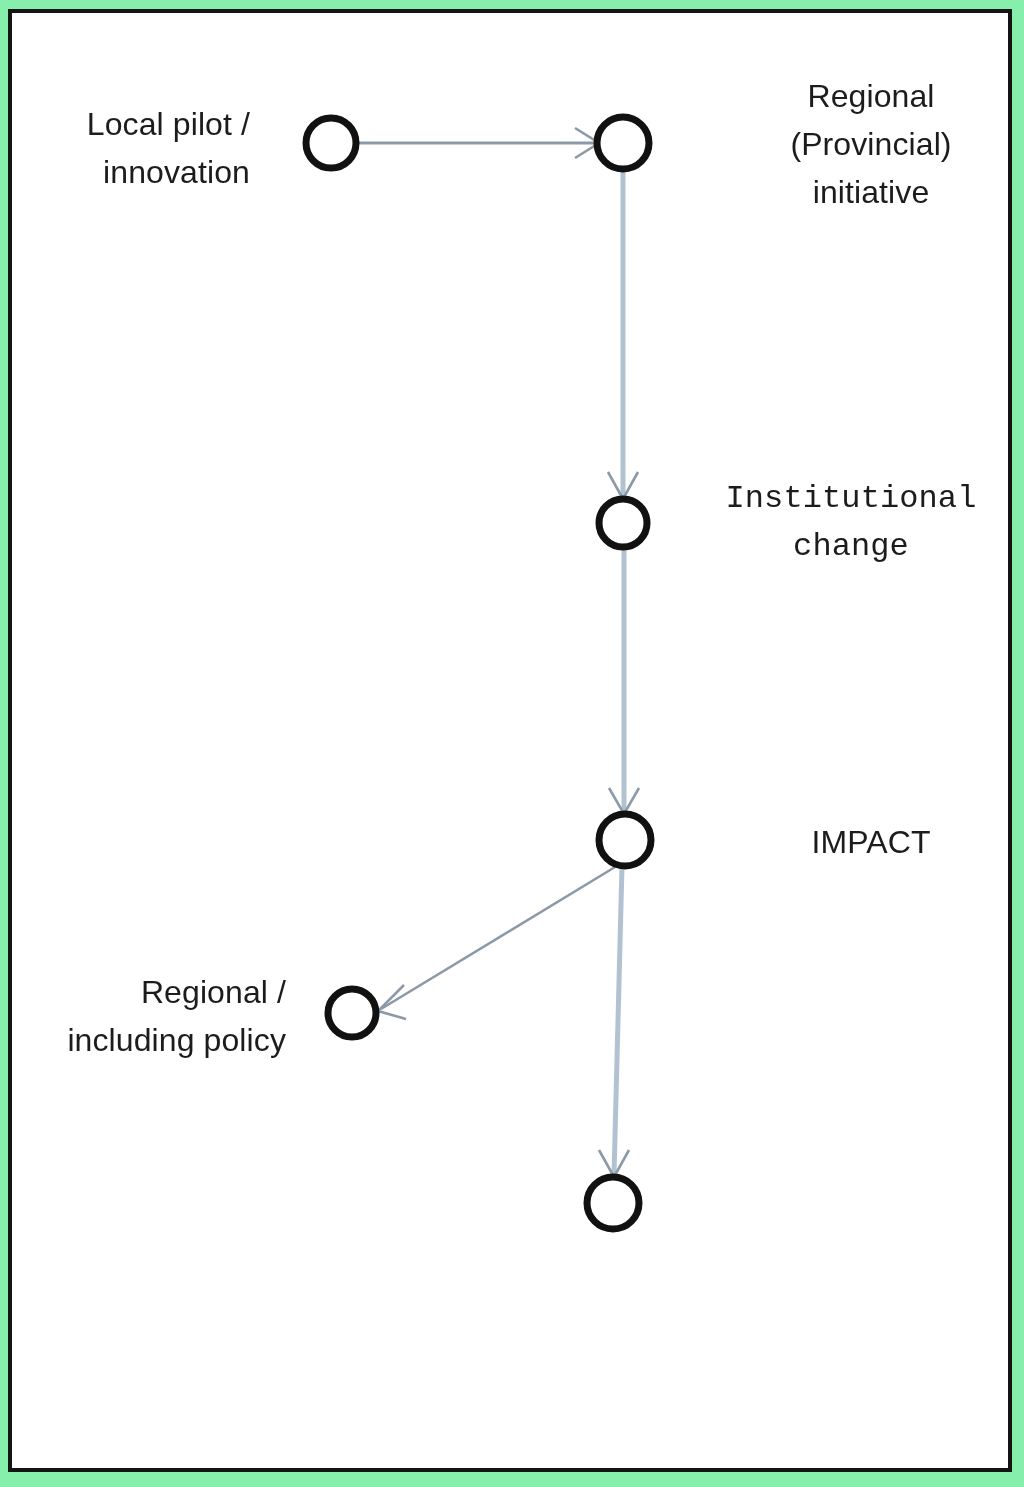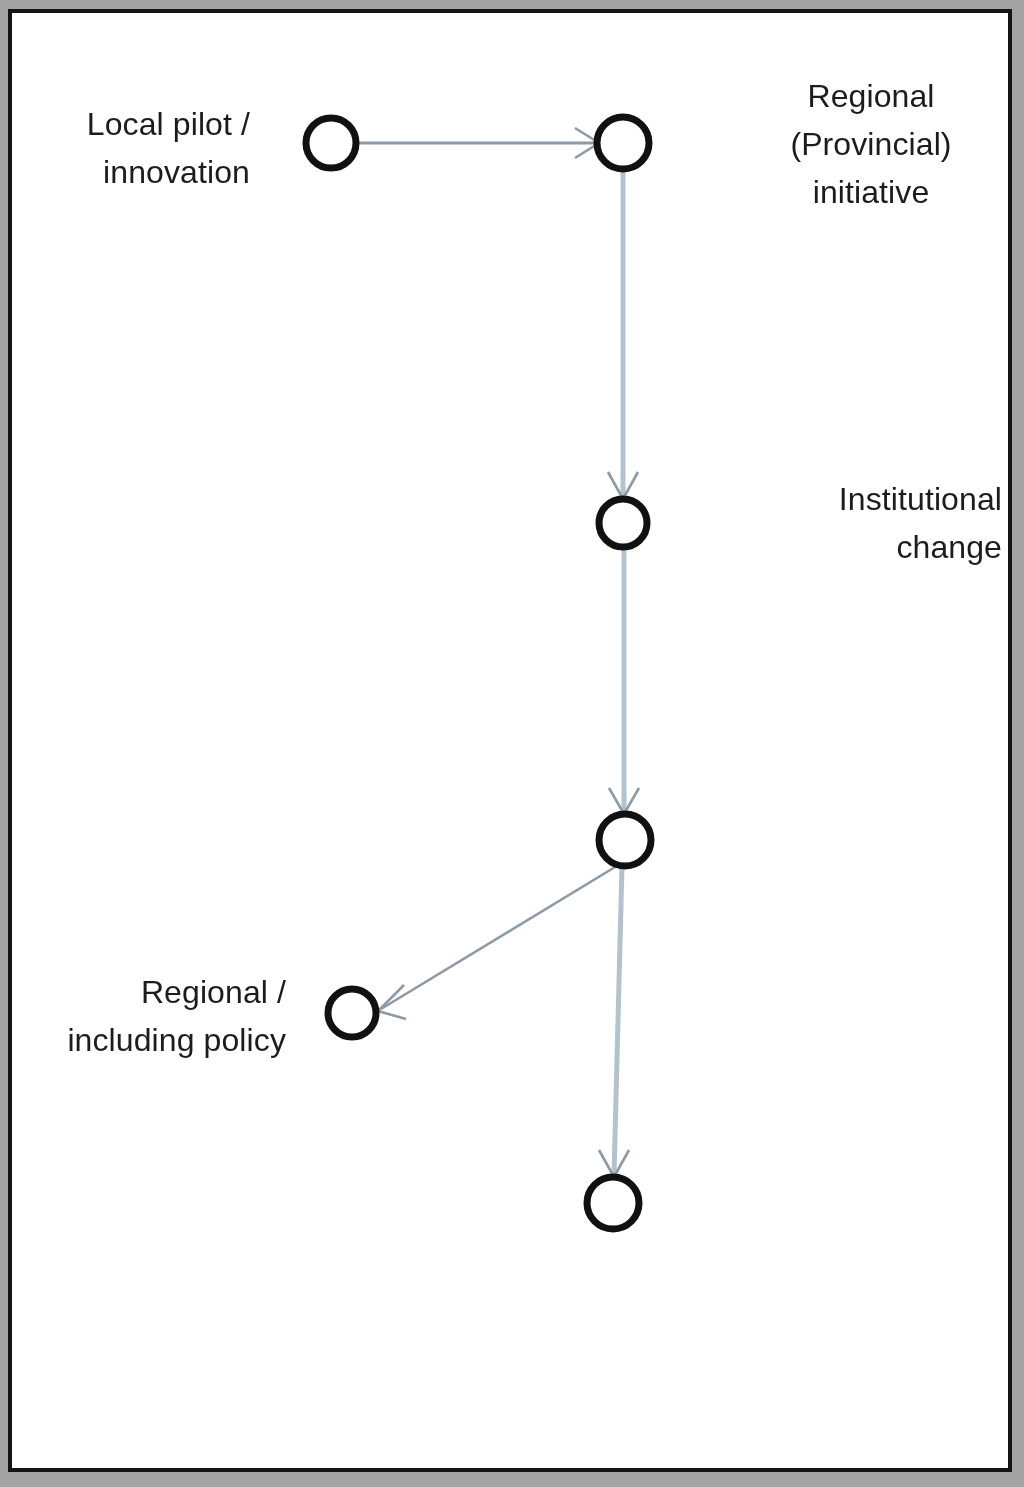--- a/index.html
+++ b/index.html
@@ -8,21 +8,21 @@
     padding: 0;
     background: #ffffff;
   }
   body {
     font-family: "Liberation Sans", sans-serif;
   }
   #canvas {
     position: relative;
     width: 1024px;
     height: 1487px;
-    background: #a3a3a3;
+    background: #86efac;
     overflow: hidden;
   }
   #frame {
     position: absolute;
     left: 8px;
     top: 9px;
     width: 1004px;
     height: 1463px;
     border: 4px solid #141414;
     box-sizing: border-box;
@@ -41,21 +41,22 @@
     font-size: 32px;
     line-height: 48px;
     font-weight: 400;
     white-space: pre-line;
     letter-spacing: 0.1px;
   }
   .label-left {
     text-align: right;
   }
   .label-right-aligned {
-    text-align: right;
+    text-align: center;
+    font-family: Liberation Mono, monospace;
   }
   .label-center {
     text-align: center;
   }
   #lbl-local-pilot      { left: 10px;  top: 100px;  width: 240px; }
   #lbl-regional-initiative { left: 740px; top: 72px;  width: 262px; }
   #lbl-institutional    { left: 700px; top: 475px;  width: 302px; }
   #lbl-impact           { left: 740px; top: 818px;  width: 262px; }
   #lbl-regional-policy  { left: 30px;  top: 968px;  width: 256px; }
   #lbl-scaled-within    { left: 714px; top: 1145px; width: 288px; }
@@ -110,18 +111,19 @@
   <div id="lbl-local-pilot" class="node-label label-left">Local pilot /
 innovation</div>
 
   <div id="lbl-regional-initiative" class="node-label label-center">Regional
 (Provincial)
 initiative</div>
 
   <div id="lbl-institutional" class="node-label label-right-aligned">Institutional
 change</div>
 
+  <div id="lbl-impact" class="node-label label-center">IMPACT</div>
 
   <div id="lbl-regional-policy" class="node-label label-left">Regional /
 including policy</div>
 
 
 </div>
 
 </body></html>

